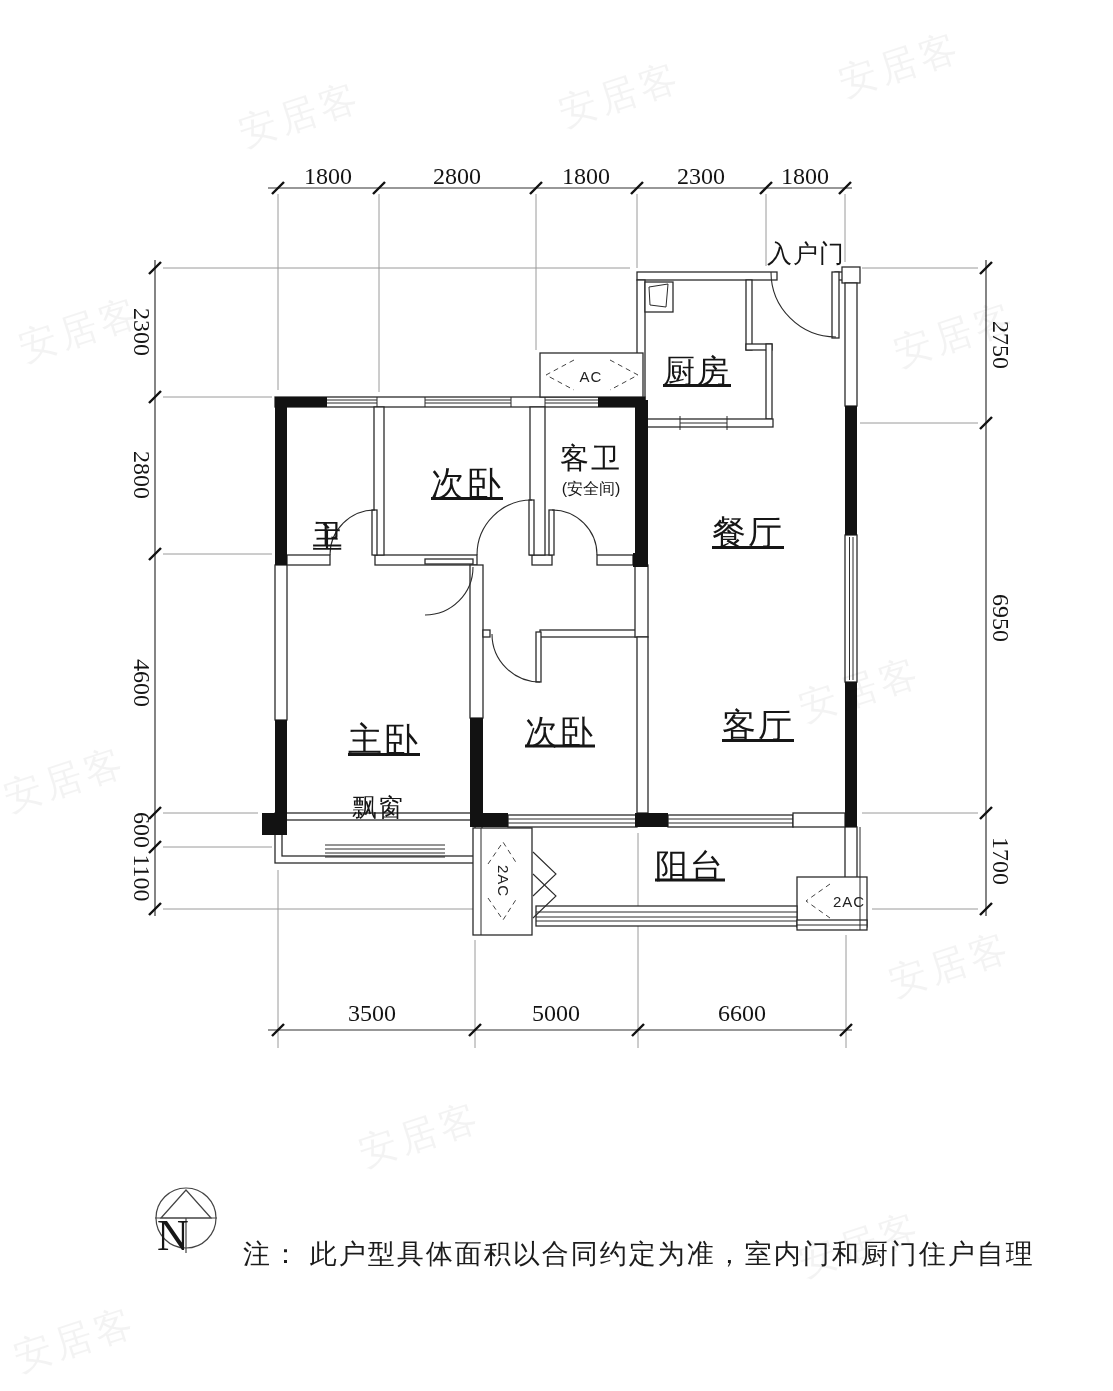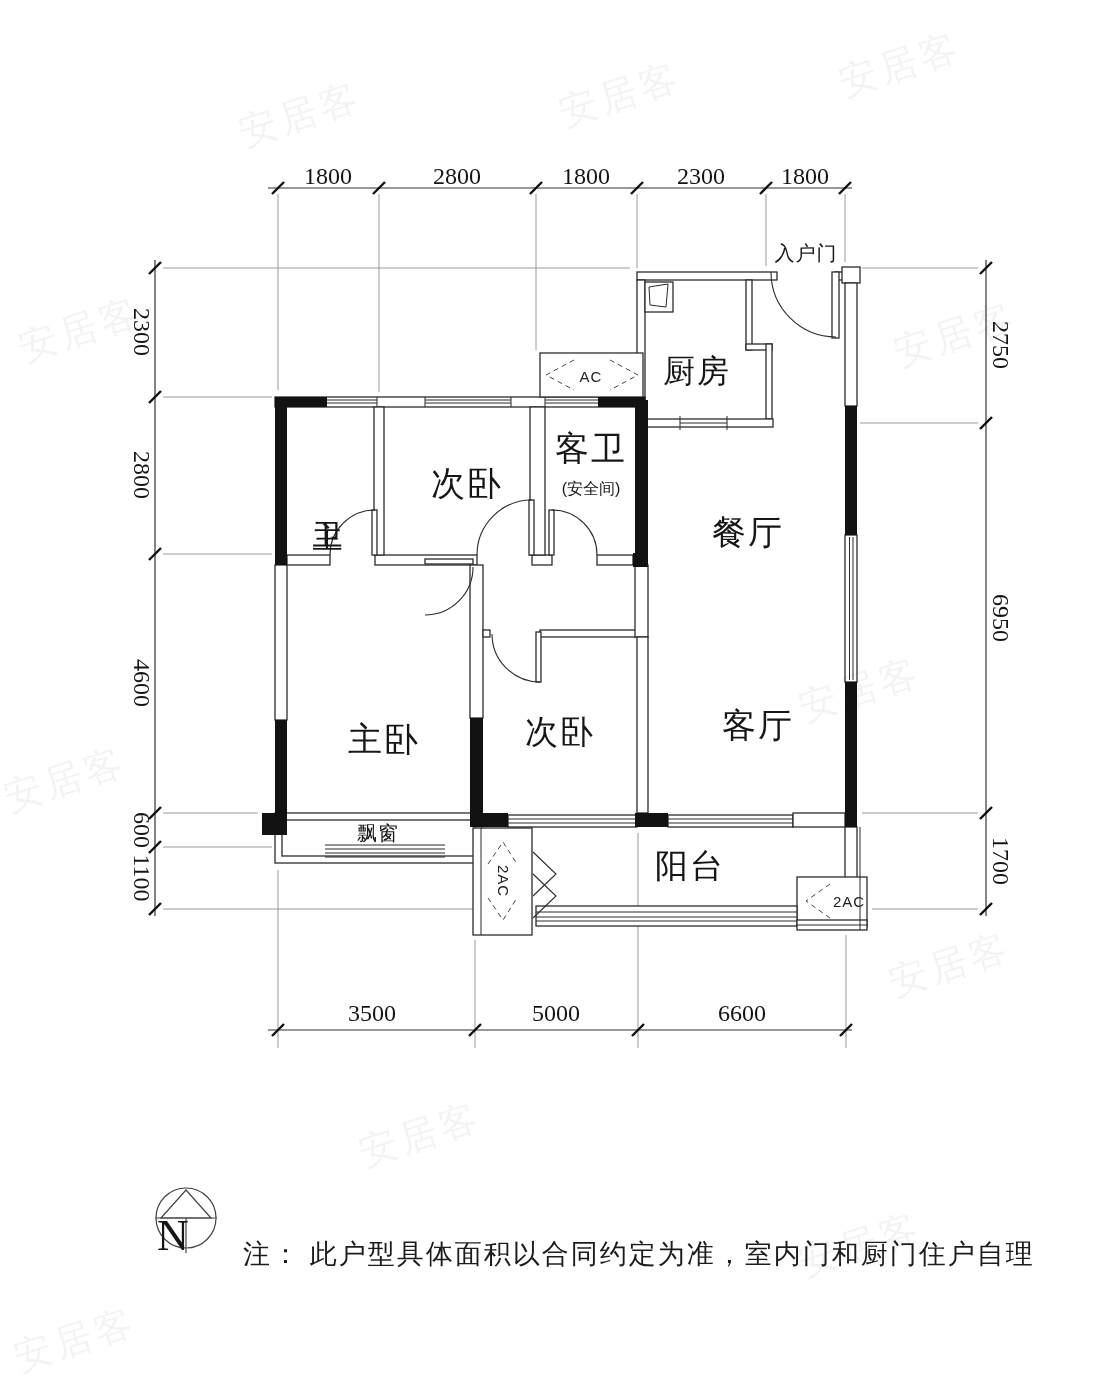--- a/index.html
+++ b/index.html
@@ -1,22 +1,22 @@
 <!DOCTYPE html>
 <html><head>
 <meta charset="utf-8">
 <style>
   html,body{margin:0;padding:0;background:#ffffff;}
   #stage{position:relative;width:1113px;height:1391px;background:#fff;overflow:hidden;
          font-family:"Liberation Sans","DejaVu Sans",sans-serif;color:#111;}
   svg{position:absolute;left:0;top:0;}
   .lbl{position:absolute;transform:translate(-50%,-50%);white-space:nowrap;color:#161616;
        font-weight:500;letter-spacing:2px;}
-  .room{font-size:34px;}
-  .small{font-size:20px;letter-spacing:1px;font-family:Liberation Serif, serif;}
+  .room{font-size:34px;text-decoration:underline;}
+  .small{font-size:25px;letter-spacing:1px;font-family:Liberation Serif, serif;}
   .vert{writing-mode:vertical-rl;text-orientation:upright;}
   .dim{font-family:"Liberation Serif","DejaVu Serif",serif;font-size:24px;letter-spacing:0;
        font-weight:500;color:#141414;}
   .dimv{transform:translate(-50%,-50%) rotate(90deg);}
   .ac{font-size:15px;letter-spacing:1px;font-weight:400;color:#222;}
   .acv{transform:translate(-50%,-50%) rotate(90deg);}
   .north{font-family:"Liberation Serif","DejaVu Serif",serif;font-size:44px;font-weight:500;}
   .note{position:absolute;transform:translateY(-50%);font-family:"Liberation Serif","DejaVu Serif",serif;
         font-size:27px;letter-spacing:2px;color:#1c1c1c;white-space:nowrap;margin-top:17px;}
   .wm{position:absolute;transform:translate(-50%,-50%) rotate(-18deg);font-size:38px;
@@ -238,24 +238,24 @@
   <div class="wm" style="left:75px;top:1340px">安居客</div>
   <div class="wm" style="left:860px;top:1245px">安居客</div>
 
   <div class="lbl room" style="left:697px;top:372px;font-size:32px">厨房</div>
   <div class="lbl room" style="left:748px;top:533px">餐厅</div>
   <div class="lbl room" style="left:758px;top:726px">客厅</div>
   <div class="lbl room" style="left:384px;top:740px">主卧</div>
   <div class="lbl room" style="left:467px;top:484px">次卧</div>
   <div class="lbl room" style="left:560px;top:732px;font-size:33px">次卧</div>
   <div class="lbl vert" style="left:327px;top:498px;font-size:30px">主卫</div>
-  <div class="lbl" style="left:591px;top:449px;font-size:34px">客卫</div>
+  <div class="lbl" style="left:591px;top:459px;font-size:29px">客卫</div>
   <div class="lbl" style="left:591px;top:489px;font-size:16px;letter-spacing:0">(安全间)</div>
   <div class="lbl room" style="left:690px;top:866px;font-size:33px">阳台</div>
-  <div class="lbl small" style="left:378px;top:833px">飘窗</div>
+  <div class="lbl small" style="left:378px;top:807px">飘窗</div>
   <div class="lbl small" style="left:806px;top:253px">入户门</div>
 
   <div class="lbl ac" style="left:591px;top:376px">AC</div>
   <div class="lbl ac acv" style="left:503px;top:881px">2AC</div>
   <div class="lbl ac" style="left:849px;top:901px">2AC</div>
 
   <div class="lbl dim" style="left:328px;top:176px">1800</div>
   <div class="lbl dim" style="left:457px;top:176px">2800</div>
   <div class="lbl dim" style="left:586px;top:176px">1800</div>
   <div class="lbl dim" style="left:701px;top:176px">2300</div>

